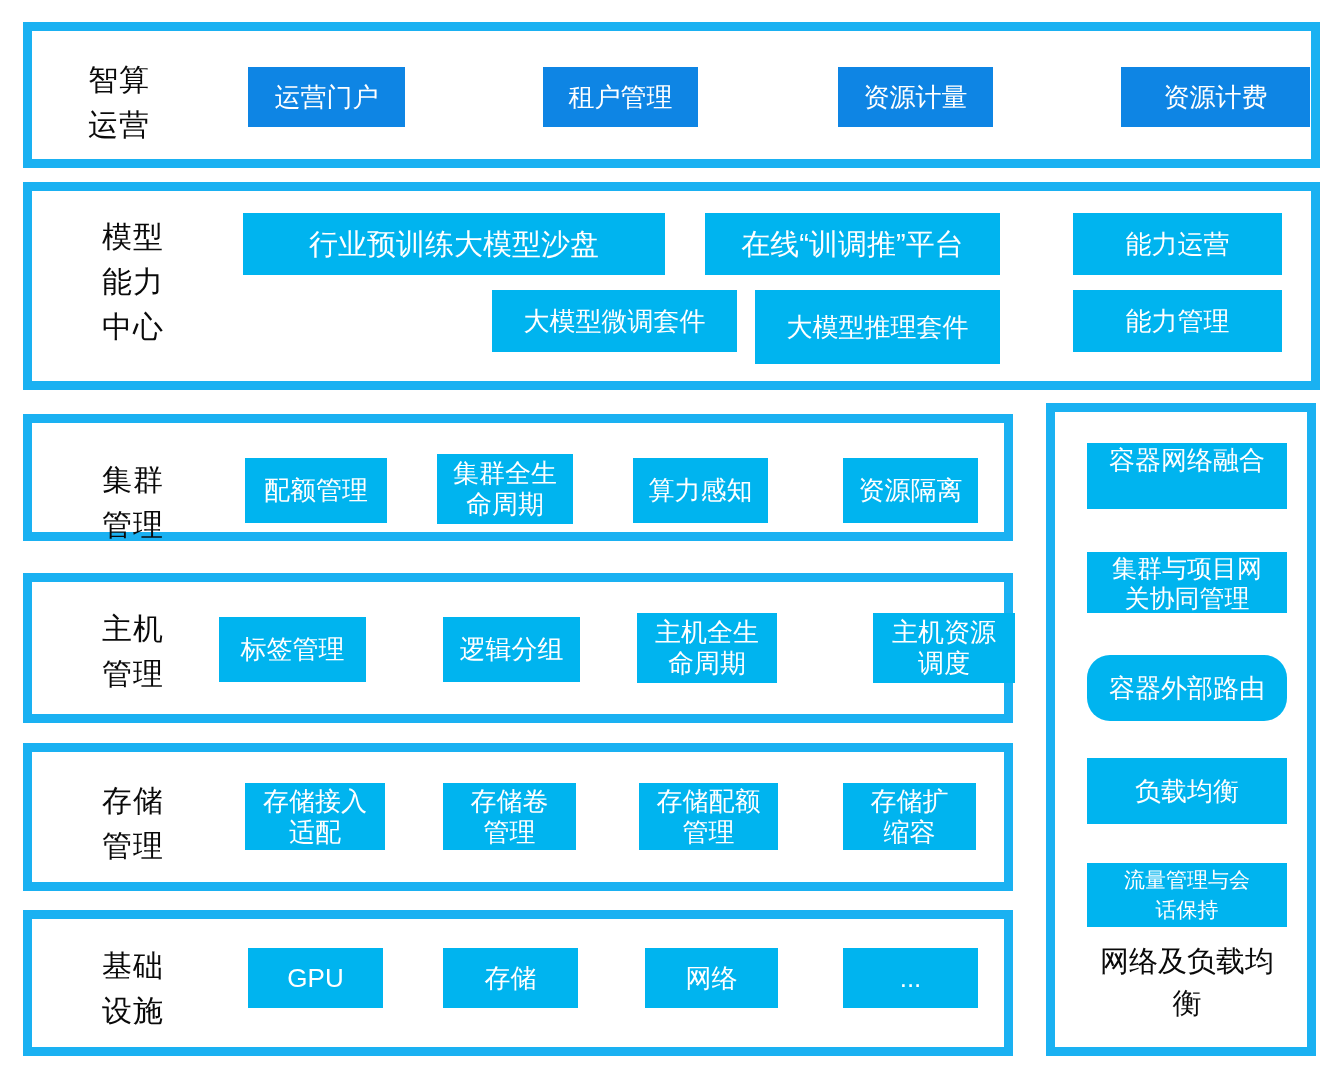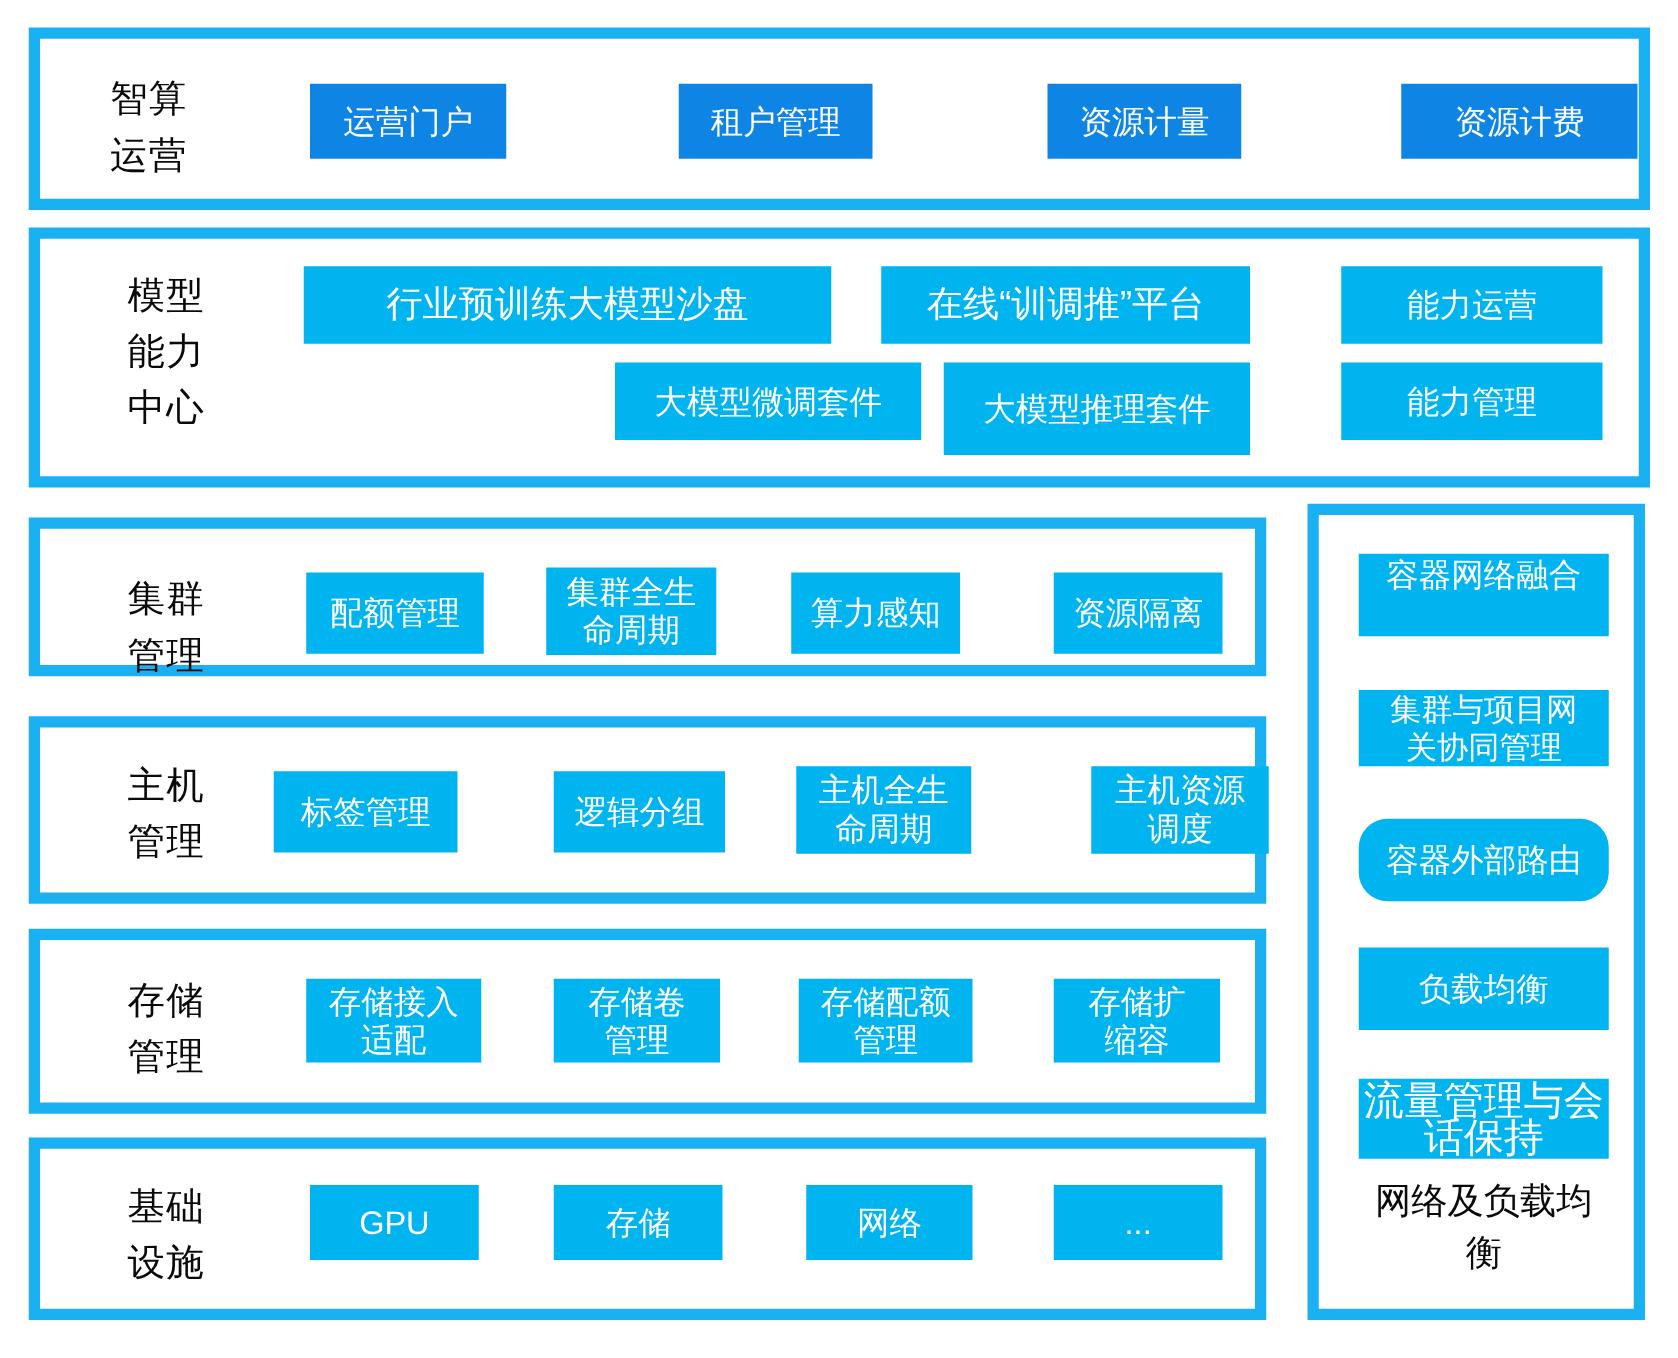--- a/index.html
+++ b/index.html
@@ -120,19 +120,19 @@
     <div class="blk cyan" style="left:613px;top:29px;width:133px;height:60px;">网络</div>
     <div class="blk cyan" style="left:811px;top:29px;width:135px;height:60px;">...</div>
   </section>
 
   <section class="layer" style="left:1046px;top:403px;width:270px;height:653px;">
     <div class="blk cyan top" style="left:32px;top:31px;width:200px;height:66px;">容器网络融合</div>
     <div class="blk cyan" style="left:32px;top:140px;width:200px;height:61px;font-size:25px;line-height:30px;">集群与项目网
 关协同管理</div>
     <div class="blk cyan" style="left:32px;top:243px;width:200px;height:66px;border-radius:23px;">容器外部路由</div>
     <div class="blk cyan" style="left:32px;top:346px;width:200px;height:66px;">负载均衡</div>
-    <div class="blk cyan" style="left:32px;top:451px;width:200px;height:64px;font-size:32px;line-height:30px;">流量管理与会
+    <div class="blk cyan" style="left:32px;top:451px;width:200px;height:64px;font-size:21px;line-height:30px;">流量管理与会
 话保持</div>
     <div class="panel-caption" style="left:10px;top:528px;width:244px;">网络及负载均
 衡</div>
   </section>
 
 </div>
 
 </body></html>

